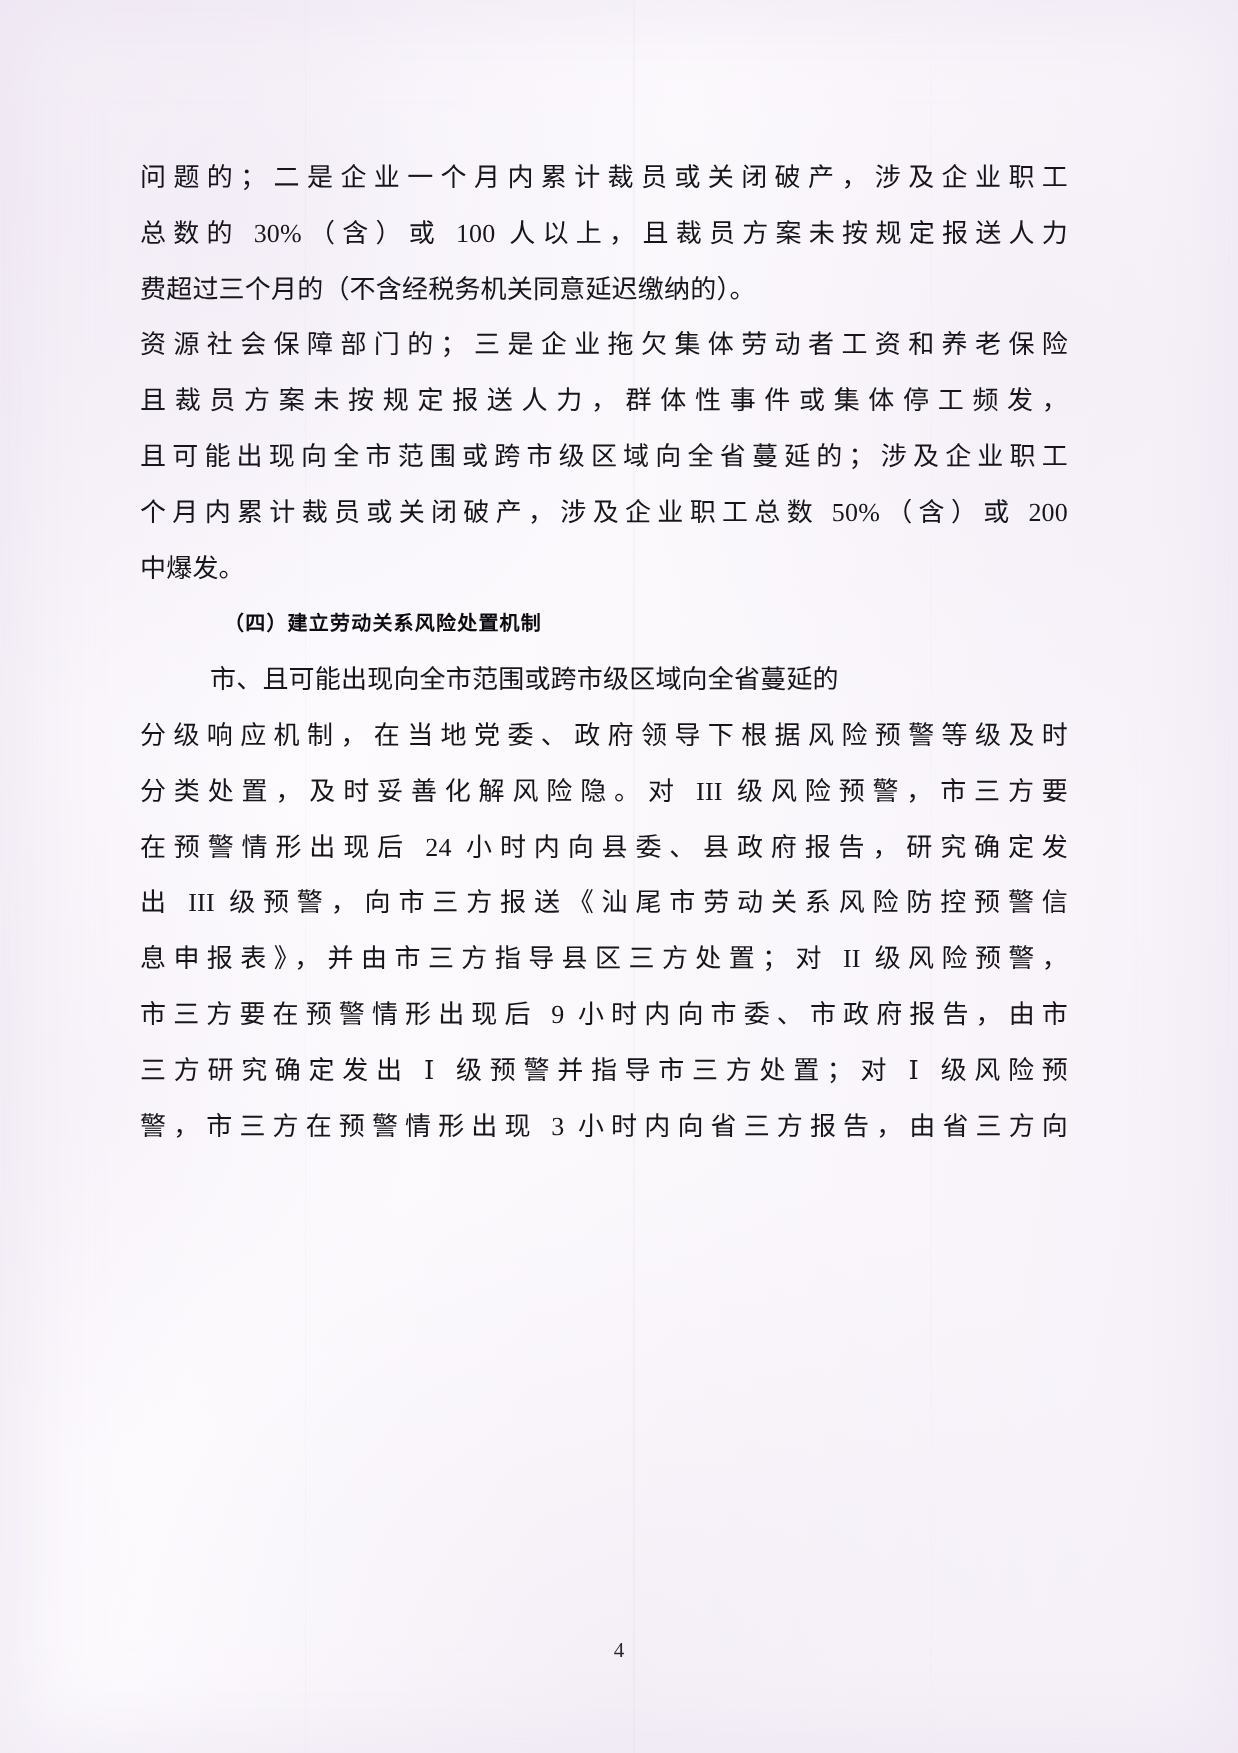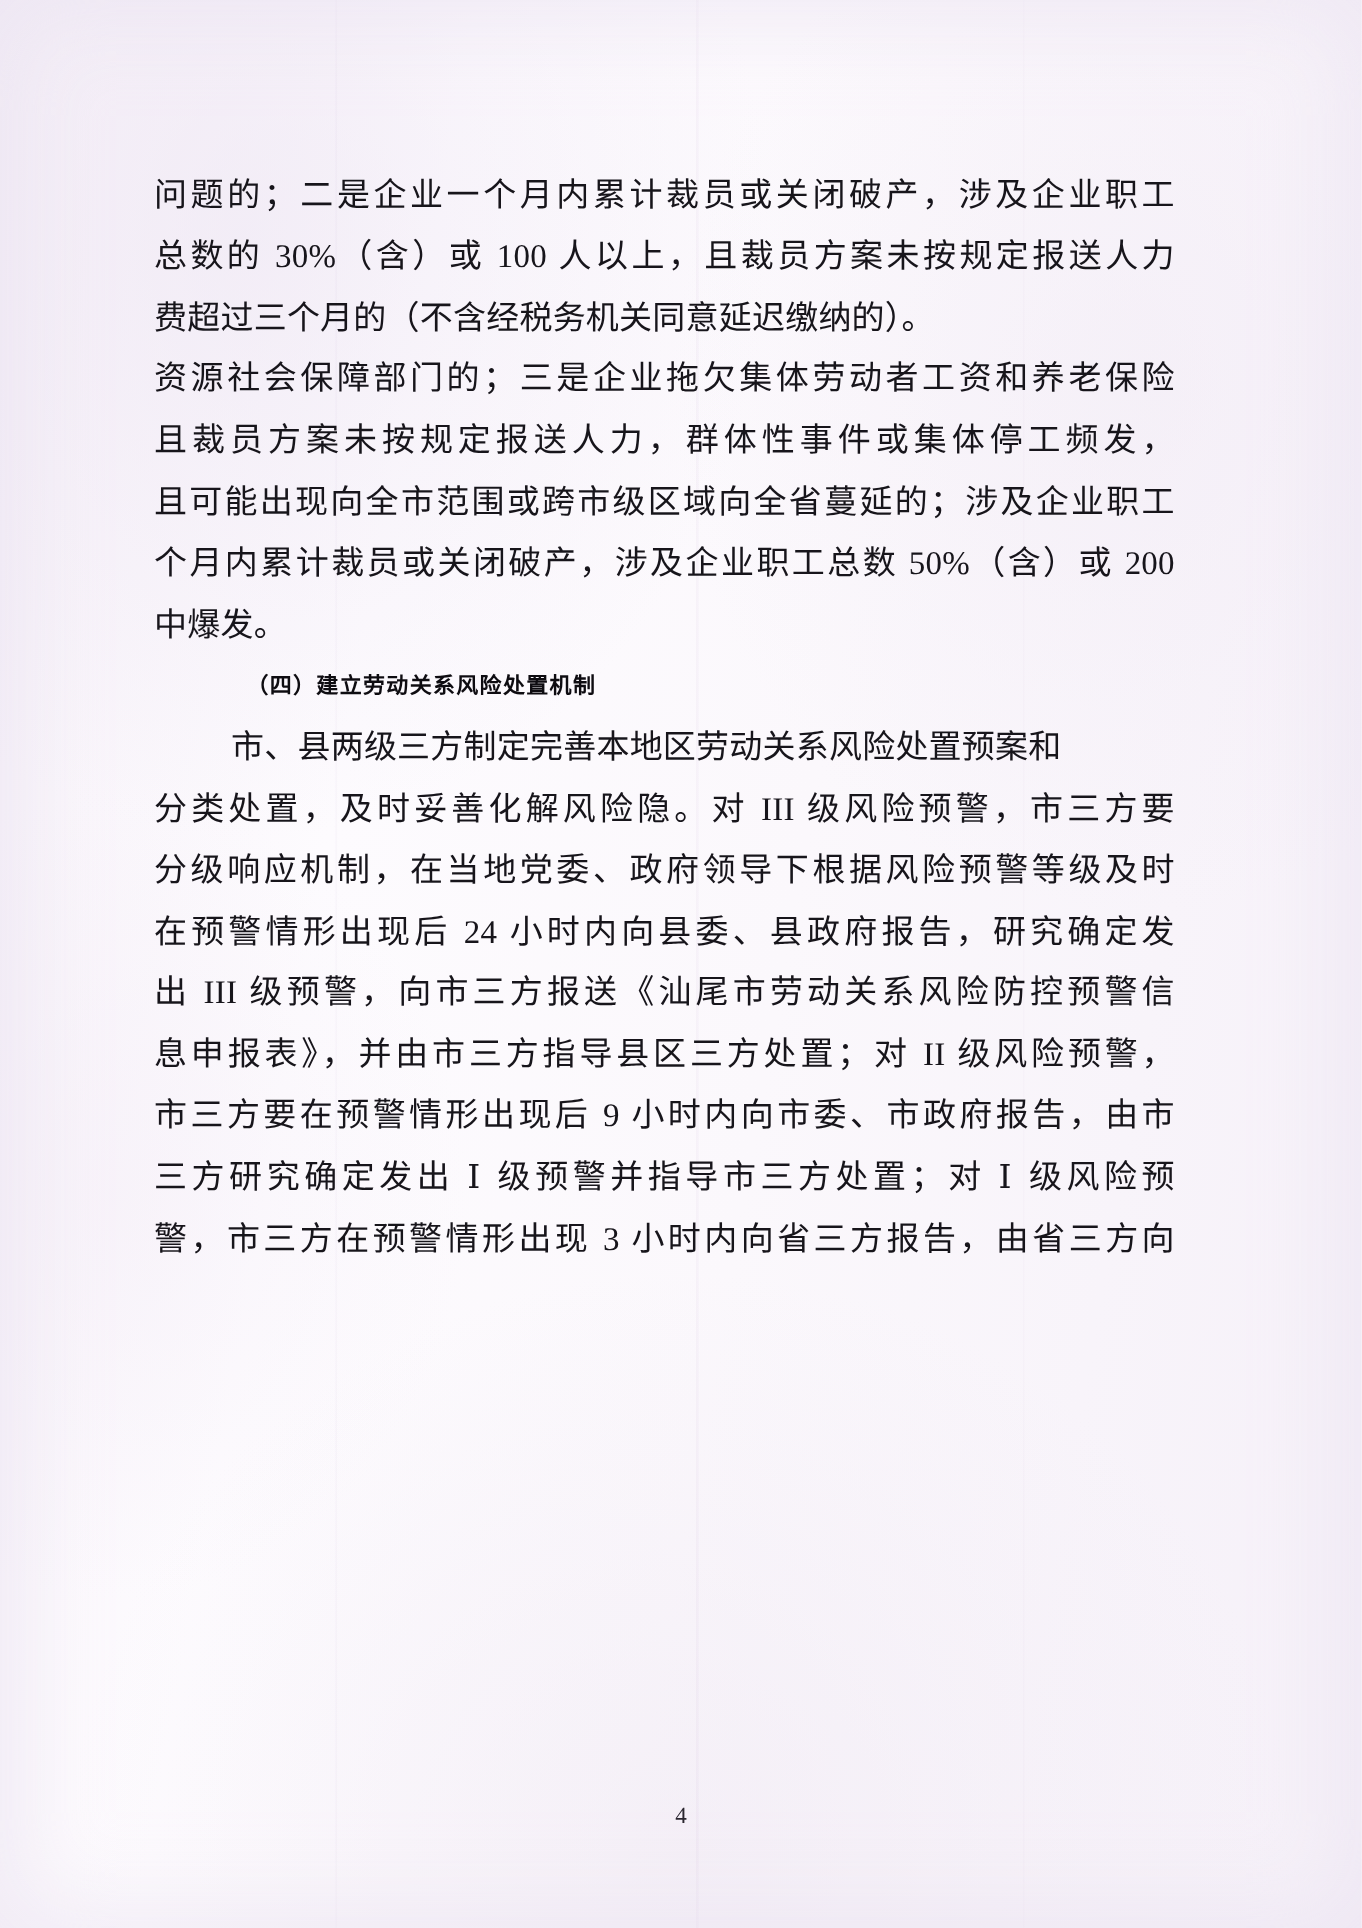--- a/index.html
+++ b/index.html
@@ -44,21 +44,21 @@
     box-shadow: inset 0 0 70px 22px rgba(233,226,240,0.55);
   }
   #textblock {
     position: absolute;
     left: 140px;
     top: 150px;
     width: 928px;
   }
   .ln {
     font-family: "Liberation Serif", "DejaVu Serif", serif;
-    font-size: 30px;
+    font-size: 26px;
     line-height: 55.8px;
     color: #17151b;
     white-space: pre;
     letter-spacing: 0.2px;
     text-rendering: geometricPrecision;
     -webkit-font-smoothing: antialiased;
   }
   
   .ln.just {
     display: block;
@@ -99,24 +99,24 @@
     <div class="ln just">资源社会保障部门的；三是企业拖欠集体劳动者工资和养老保险</div>
 
 
     <div class="ln just">且裁员方案未按规定报送人力，群体性事件或集体停工频发，</div>
     <div class="ln just">且可能出现向全市范围或跨市级区域向全省蔓延的；涉及企业职工</div>
     <div class="ln just">个月内累计裁员或关闭破产，涉及企业职工总数 50%（含）或 200</div>
     <div class="ln">中爆发。</div>
 
     <div class="ln heading pad-l-head">（四）建立劳动关系风险处置机制</div>
 
-    <div class="ln pad-l">市、县两级三方制定完善本地区劳动关系风险处置预案和</div>
+    <div class="ln pad-l">市、且可能出现向全市范围或跨市级区域向全省蔓延的</div>
 
+    <div class="ln just">分级响应机制，在当地党委、政府领导下根据风险预警等级及时</div>
     <div class="ln just">分类处置，及时妥善化解风险隐。对 III 级风险预警，市三方要</div>
-    <div class="ln just">分级响应机制，在当地党委、政府领导下根据风险预警等级及时</div>
     <div class="ln just">在预警情形出现后 24 小时内向县委、县政府报告，研究确定发</div>
     <div class="ln just">出 III 级预警，向市三方报送《汕尾市劳动关系风险防控预警信</div>
     <div class="ln just">息申报表》，并由市三方指导县区三方处置；对 II 级风险预警，</div>
     <div class="ln just">市三方要在预警情形出现后 9 小时内向市委、市政府报告，由市</div>
     <div class="ln just">三方研究确定发出 Ⅰ 级预警并指导市三方处置；对 Ⅰ 级风险预</div>
     <div class="ln just">警，市三方在预警情形出现 3 小时内向省三方报告，由省三方向</div>
 
   </div>
 
   <div id="pagenum">4</div>

